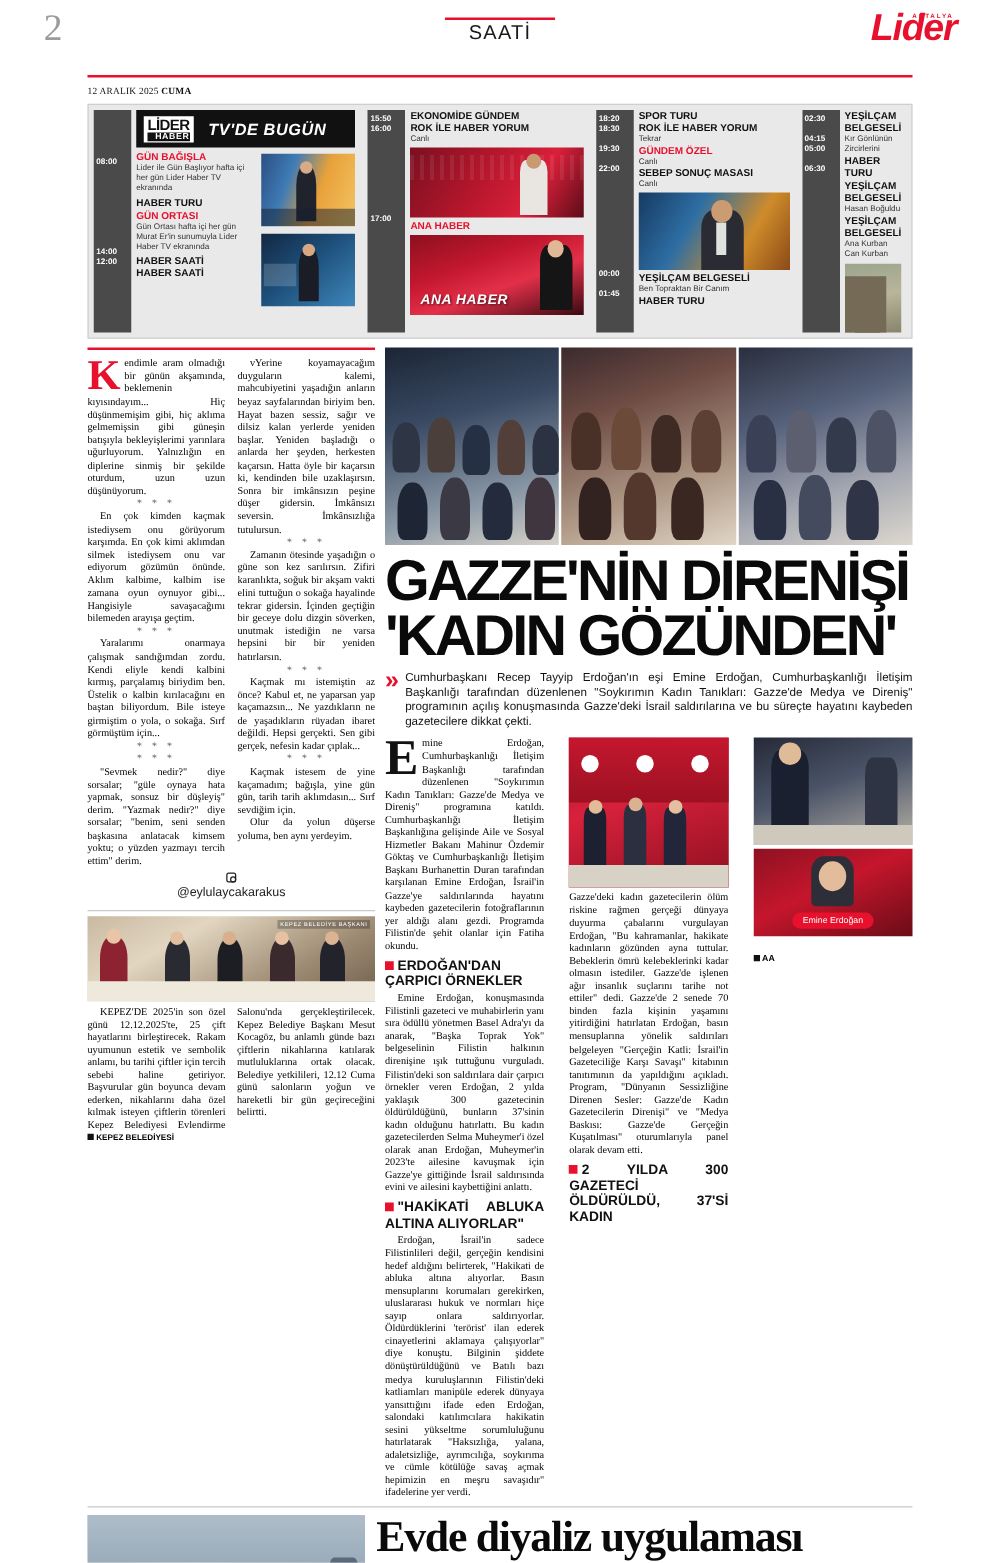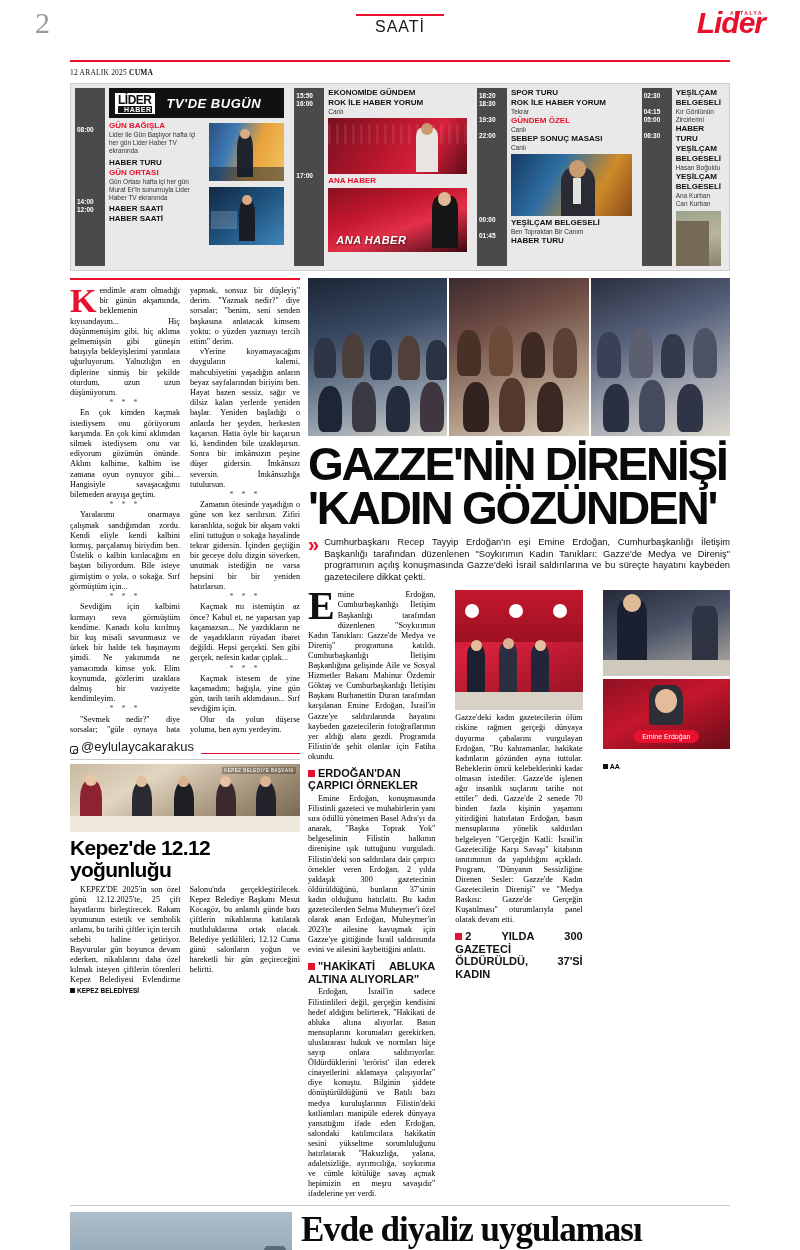--- a/index.html
+++ b/index.html
@@ -165,22 +165,22 @@
   }
   .twocol p { margin-bottom: 0; text-indent: 10px; }
   .twocol p.noind { text-indent: 0; }
   .dropcap::first-letter {
     float: left; font-size: 34px; line-height: 28px; font-weight: bold;
     color: #e8112d; padding-right: 3px; margin-top: 1px;
     font-family: "Liberation Serif", serif;
   }
   .stars { text-align: center; letter-spacing: 3px; color: #555; font-size: 8px; }
   .handle {
-    font-family: "Liberation Sans", sans-serif; font-size: 13px;
-    color: #222; margin-top: 4px; display: flex; align-items: flex-end; gap: 3px;
+    font-family: "Liberation Sans", sans-serif; font-size: 10px;
+    color: #222; margin-top: 4px; display: flex; align-items: center; gap: 3px; flex-direction: column;
   }
   .ig-icon {
     display: inline-block; width: 8px; height: 8px; border: 1px solid #222;
     border-radius: 2px; position: relative;
   }
   .ig-icon::after {
     content:""; position:absolute; left:2px; top:2px; width:3px; height:3px;
     border:1px solid #222; border-radius:50%;
   }
   .handle-rule { flex:1; height:1px; background:#e8112d; margin-left:4px; }
@@ -458,21 +458,20 @@
       <div class="rule-red"></div>
 
 
       <div class="twocol">
         <p class="dropcap noind">Kendimle aram olmadığı bir günün akşamında, beklemenin kıyısındayım... Hiç düşünmemişim gibi, hiç aklıma gelmemişsin gibi güneşin batışıyla bekleyişlerimi yarınlara uğurluyorum. Yalnızlığın en diplerine sinmiş bir şekilde oturdum, uzun uzun düşünüyorum.</p>
         <div class="stars">* * *</div>
         <p>En çok kimden kaçmak istediysem onu görüyorum karşımda. En çok kimi aklımdan silmek istediysem onu var ediyorum gözümün önünde. Aklım kalbime, kalbim ise zamana oyun oynuyor gibi... Hangisiyle savaşacağımı bilemeden arayışa geçtim.</p>
         <div class="stars">* * *</div>
         <p>Yaralarımı onarmaya çalışmak sandığımdan zordu. Kendi eliyle kendi kalbini kırmış, parçalamış biriydim ben. Üstelik o kalbin kırılacağını en baştan biliyordum. Bile isteye girmiştim o yola, o sokağa. Sırf görmüştüm için...</p>
         <div class="stars">* * *</div>
-        <p>Sevdiğim için kalbimi kırmayı reva görmüştüm kendime. Kanadı kolu kırılmış bir kuş misali savunmasız ve ürkek bir halde tek başınayım şimdi. Ne yakınımda ne yamacımda kimse yok. Elim koynumda, gözlerim uzaklara dalmış bir vaziyette kendimleyim.</p>
         <div class="stars">* * *</div>
         <p>"Sevmek nedir?" diye sorsalar; "güle oynaya hata yapmak, sonsuz bir düşleyiş" derim. "Yazmak nedir?" diye sorsalar; "benim, seni senden başkasına anlatacak kimsem yoktu; o yüzden yazmayı tercih ettim" derim.</p>
         <p>vYerine koyamayacağım duyguların kalemi, mahcubiyetini yaşadığın anların beyaz sayfalarından biriyim ben. Hayat bazen sessiz, sağır ve dilsiz kalan yerlerde yeniden başlar. Yeniden başladığı o anlarda her şeyden, herkesten kaçarsın. Hatta öyle bir kaçarsın ki, kendinden bile uzaklaşırsın. Sonra bir imkânsızın peşine düşer gidersin. İmkânsızı seversin. İmkânsızlığa tutulursun.</p>
         <div class="stars">* * *</div>
         <p>Zamanın ötesinde yaşadığın o güne son kez sarılırsın. Zifiri karanlıkta, soğuk bir akşam vakti elini tuttuğun o sokağa hayalinde tekrar gidersin. İçinden geçtiğin bir geceye dolu dizgin söverken, unutmak istediğin ne varsa hepsini bir bir yeniden hatırlarsın.</p>
         <div class="stars">* * *</div>
         <p>Kaçmak mı istemiştin az önce? Kabul et, ne yaparsan yap kaçamazsın... Ne yazdıkların ne de yaşadıkların rüyadan ibaret değildi. Hepsi gerçekti. Sen gibi gerçek, nefesin kadar çıplak...</p>
         <div class="stars">* * *</div>
         <p>Kaçmak istesem de yine kaçamadım; bağışla, yine gün gün, tarih tarih aklımdasın... Sırf sevdiğim için.</p>
         <p>Olur da yolun düşerse yoluma, ben aynı yerdeyim.</p>
@@ -492,21 +491,20 @@
           <div style="position:absolute; left:62px; top:18px; width:20px; height:42px; background:#2a2a33; border-radius:40% 40% 0 0;"></div>
           <div style="position:absolute; left:66px; top:12px; width:11px; height:11px; border-radius:50%; background:#e3bfa0;"></div>
           <div style="position:absolute; left:104px; top:18px; width:20px; height:42px; background:#1d1d24; border-radius:40% 40% 0 0;"></div>
           <div style="position:absolute; left:108px; top:12px; width:11px; height:11px; border-radius:50%; background:#d8b08e;"></div>
           <div style="position:absolute; left:146px; top:18px; width:20px; height:42px; background:#3a2a2e; border-radius:40% 40% 0 0;"></div>
           <div style="position:absolute; left:150px; top:12px; width:11px; height:11px; border-radius:50%; background:#e6c2a2;"></div>
           <div style="position:absolute; left:186px; top:18px; width:20px; height:42px; background:#23232b; border-radius:40% 40% 0 0;"></div>
           <div style="position:absolute; left:190px; top:12px; width:11px; height:11px; border-radius:50%; background:#dcb494;"></div>
           <div style="position:absolute; left:0; bottom:0; width:100%; height:16px; background:#efe9dc;"></div>
         </div>
-        <div class="kepez-title">Kepez'de 12.12 yoğunluğu</div>
         <div class="kepez-body">
           <p class="noind">KEPEZ'DE 2025'in son özel günü 12.12.2025'te, 25 çift hayatlarını birleştirecek. Rakam uyumunun estetik ve sembolik anlamı, bu tarihi çiftler için tercih sebebi haline getiriyor. Başvurular gün boyunca devam ederken, nikahlarını daha özel kılmak isteyen çiftlerin törenleri Kepez Belediyesi Evlendirme Salonu'nda gerçekleştirilecek. Kepez Belediye Başkanı Mesut Kocagöz, bu anlamlı günde bazı çiftlerin nikahlarına katılarak mutluluklarına ortak olacak. Belediye yetkilileri, 12.12 Cuma günü salonların yoğun ve hareketli bir gün geçireceğini belirtti.</p>
         </div>
         <span class="src-tag"><span class="sq"></span><span>KEPEZ BELEDİYESİ</span></span>
       </div>
     </div>
 
     <div class="col-right">
 
       <div class="hero-photos">

